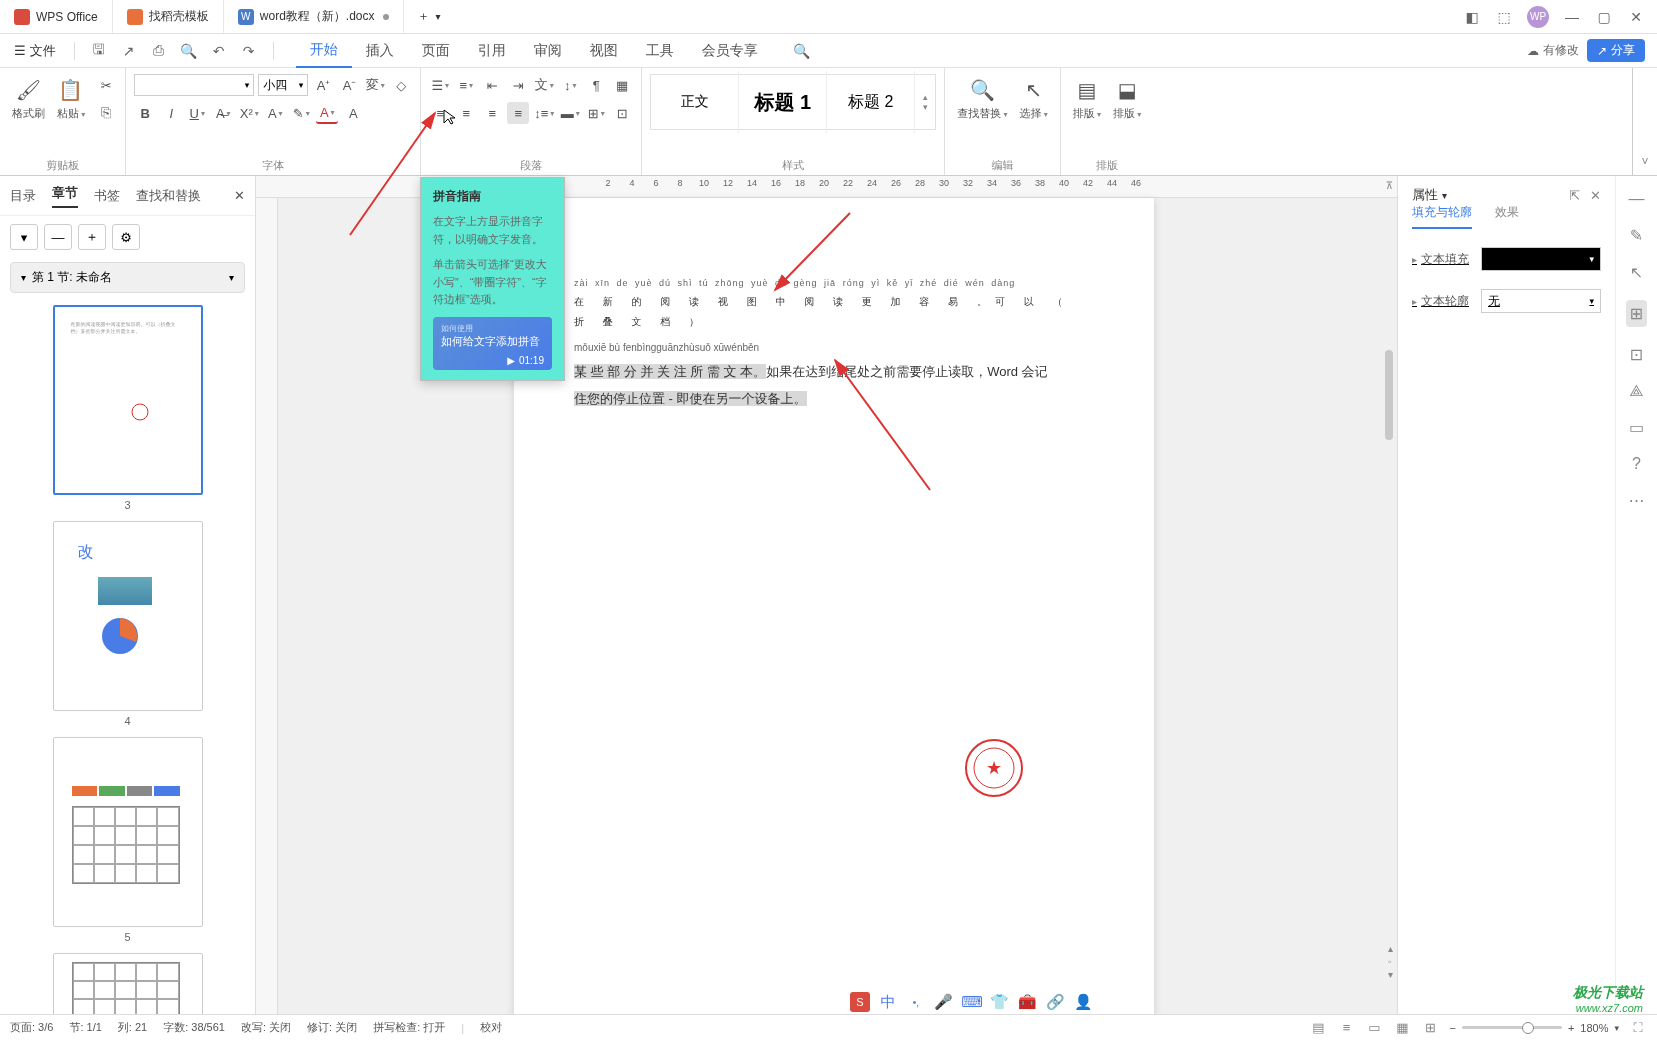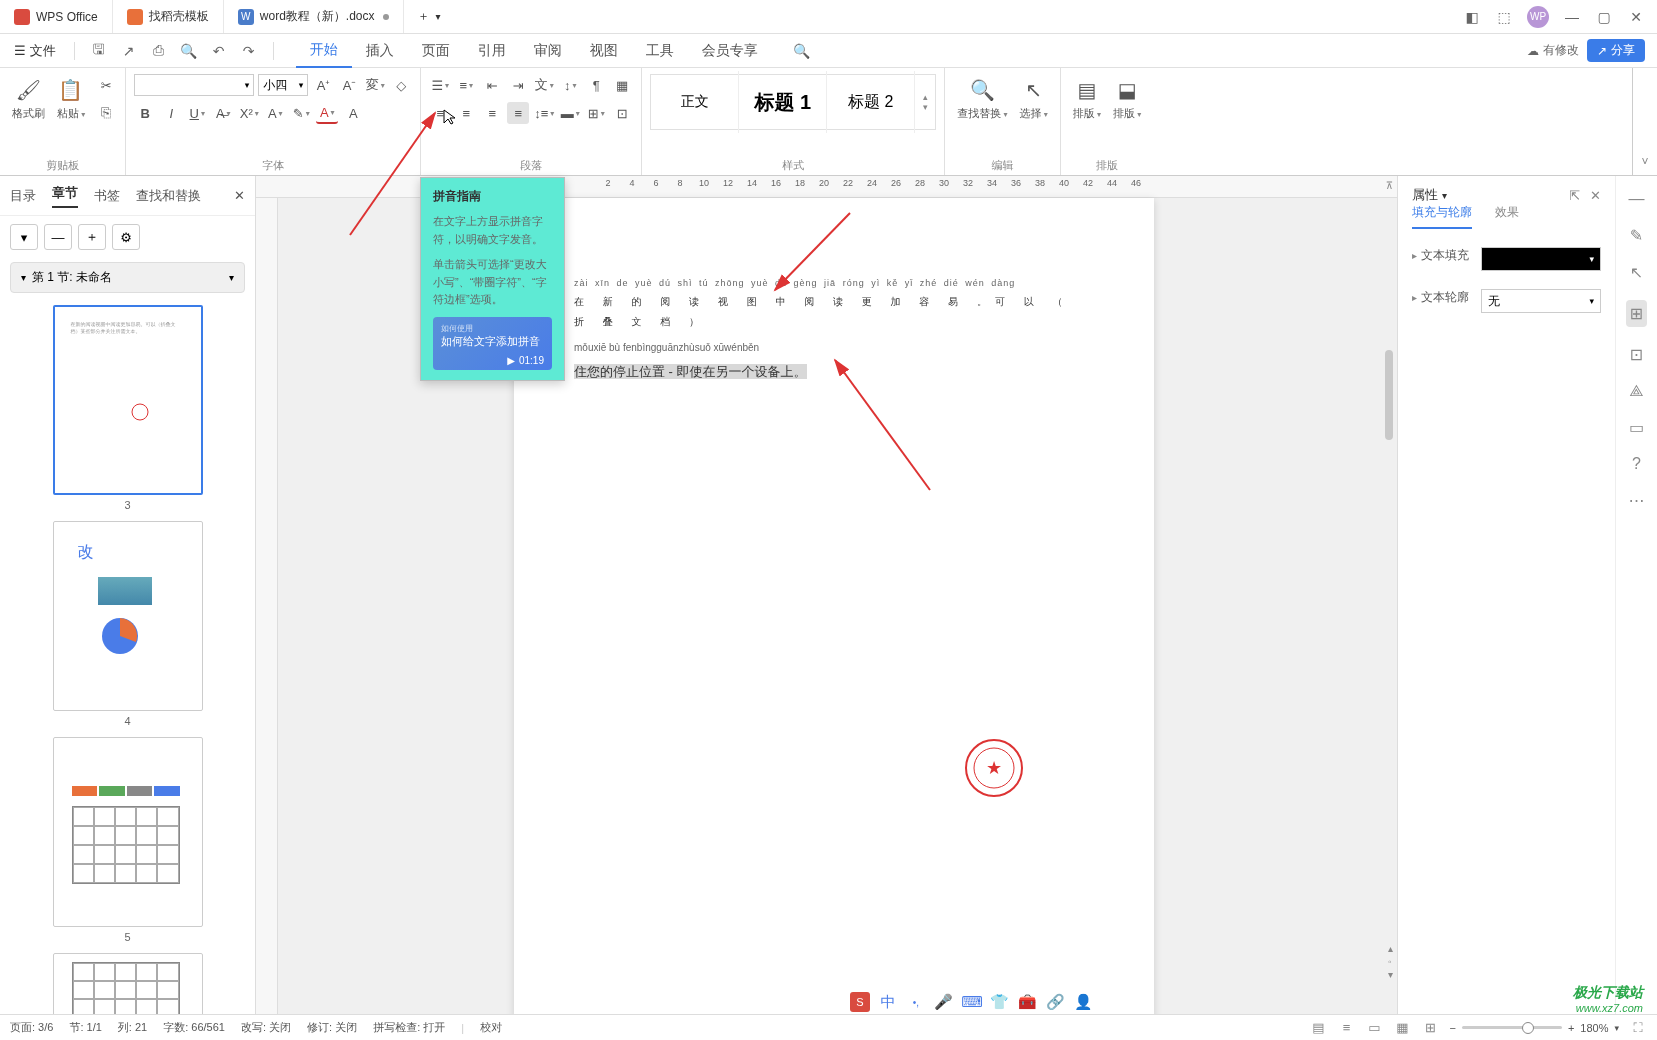--- a/index.html
+++ b/index.html
@@ -90,21 +90,21 @@
 .tt-video-time { text-align:right; font-size:10px; display:flex; align-items:center; justify-content:flex-end; gap:4px; margin-top:6px; }
 
 
 .rightpanel { width:260px; background:#fff; border-left:1px solid #ddd; display:flex; }
 .rp-body { flex:1; padding:10px 14px; }
 .rp-title-row { display:flex; align-items:center; font-size:13px; color:#333; }
 .rp-title-row .sp { margin-left:auto; display:flex; gap:10px; color:#888; }
 .rp-tabs { display:flex; gap:23px; margin-top:0; font-size:12px; }
 .rp-tab { color:#888; padding-bottom:6px; }
 .rp-tab.active { color:#3a7ce8; border-bottom:2px solid #3a7ce8; }
-.rp-field { display:flex; align-items:flex-start; margin-top:18px; font-size:12px; }
+.rp-field { display:flex; align-items:center; margin-top:18px; font-size:12px;text-decoration:underline; }
 .rp-field-label { color:#555; display:flex; align-items:center; gap:4px; }
 .rp-field-label::before { content:"▸"; font-size:10px; color:#888; }
 .rp-combo { margin-left:auto; border:1px solid #ccc; width:120px; height:24px; display:flex; align-items:center; padding:0 6px; font-size:12px; }
 .rp-combo.black { background:#000; }
 .rp-iconcol { width:42px; border-left:1px solid #eee; display:flex; flex-direction:column; align-items:center; gap:18px; padding-top:14px; color:#888; font-size:16px; }
 .rp-iconcol .act { background:#e3e3e3; border-radius:4px; padding:4px; }
 
 
 .statusbar { height:26px; background:#fff; border-top:1px solid #ddd; display:flex; align-items:center; font-size:11px; color:#555; padding:0 10px; gap:16px; }
 .sb-right { margin-left:auto; display:flex; align-items:center; gap:10px; }
@@ -464,20 +464,23 @@
           <span>46</span>
         </div>
     </div>
     <div class="vruler"></div>
     <div class="page">
       <div class="page-content">
         <div class="pinyin-line">zài xīn de yuè dú shì tú zhōng yuè dú gèng jiā róng yì  kě yǐ   zhé dié wén dàng</div>
         <div class="cn-line">在 新 的 阅 读 视 图 中 阅 读 更 加 容 易 。可 以 （ 折 叠 文 档 ）</div>
         <div class="pinyin-line2" style="margin-top:6px;">mǒuxiē bù fenbìngguānzhùsuǒ xūwénběn</div>
         <div class="body-text">
+          <span class="hl">某 些 部 分 并 关 注 所 需 文 本。</span><span>如果在达到结尾处之前需要停止读取，Word 会记</span>
+        </div>
+        <div class="body-text">
           <span class="hl">住您的停止位置 - 即使在另一个设备上。</span>
         </div>
       </div>
       <svg class="stamp" width="60" height="60">
         <circle cx="30" cy="30" r="28" fill="none" stroke="#d33" stroke-width="2"></circle>
         <circle cx="30" cy="30" r="20" fill="none" stroke="#d33" stroke-width="1"></circle>
         <text x="30" y="36" text-anchor="middle" fill="#d33" font-size="18">★</text>
       </svg>
     </div>
     <div class="vscroll">
@@ -574,21 +577,21 @@
 </svg>
 
 <svg style="position:absolute;left:442px;top:108px;" width="18" height="18">
   <path d="M2 2 L2 15 L6 11 L9 16 L11 15 L8 10 L13 10 Z" fill="#fff" stroke="#000" stroke-width="1"></path>
 </svg>
 
 <div class="statusbar">
   <span>页面: 3/6</span>
   <span>节: 1/1</span>
   <span>列: 21</span>
-  <span>字数: 66/561</span>
+  <span>字数: 38/561</span>
   <span>改写: 关闭</span>
   <span>修订: 关闭</span>
   <span>拼写检查: 打开</span>
   <span style="color:#ccc;">|</span>
   <span>校对</span>
   <div class="sb-right">
     <span class="sb-icon">▤</span>
     <span class="sb-icon">≡</span>
     <span class="sb-icon">▭</span>
     <span class="sb-icon">▦</span>

